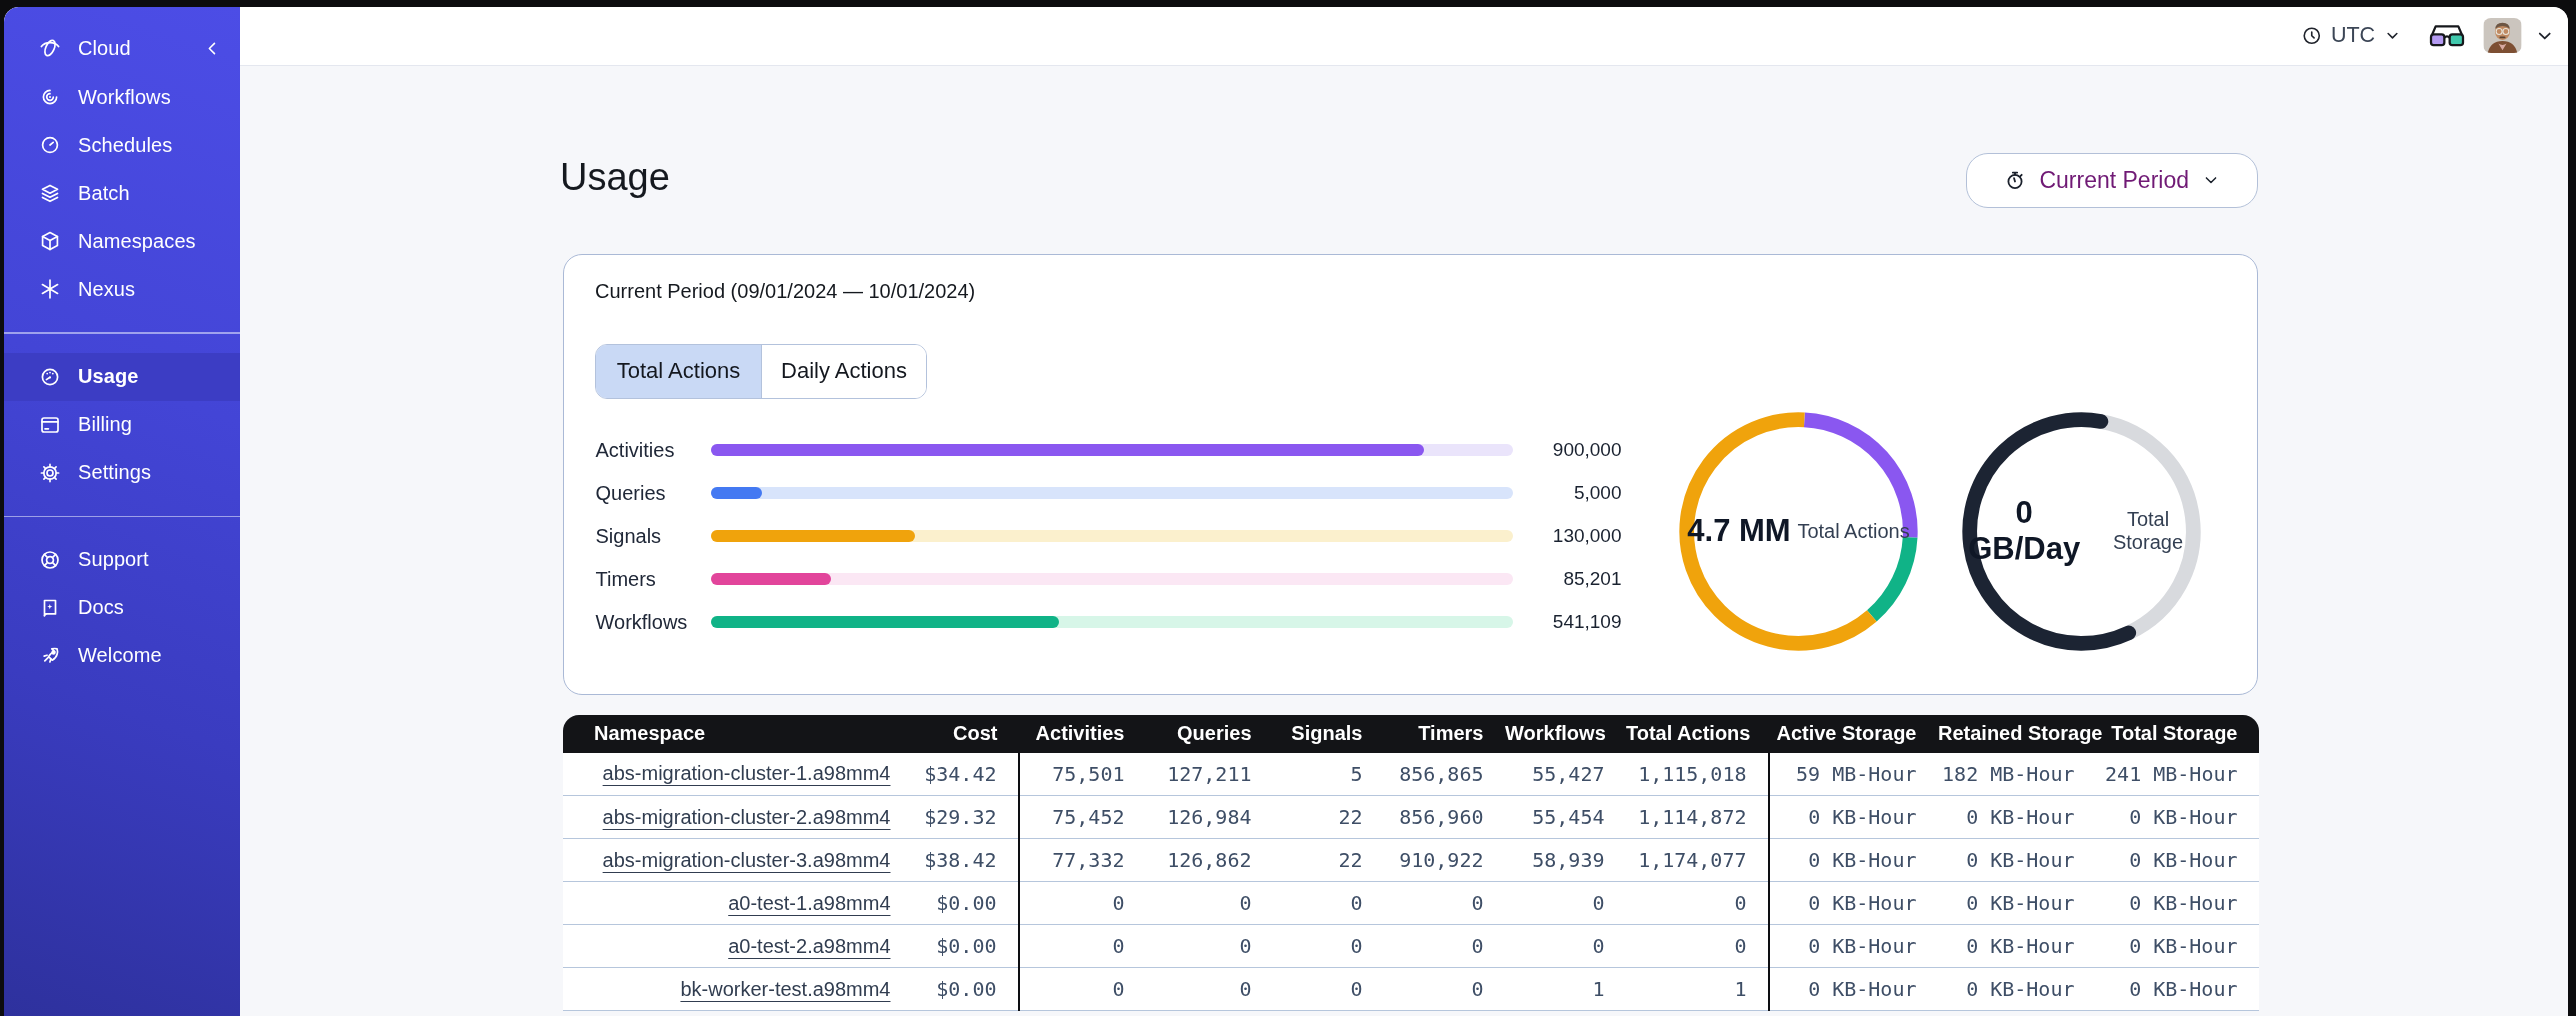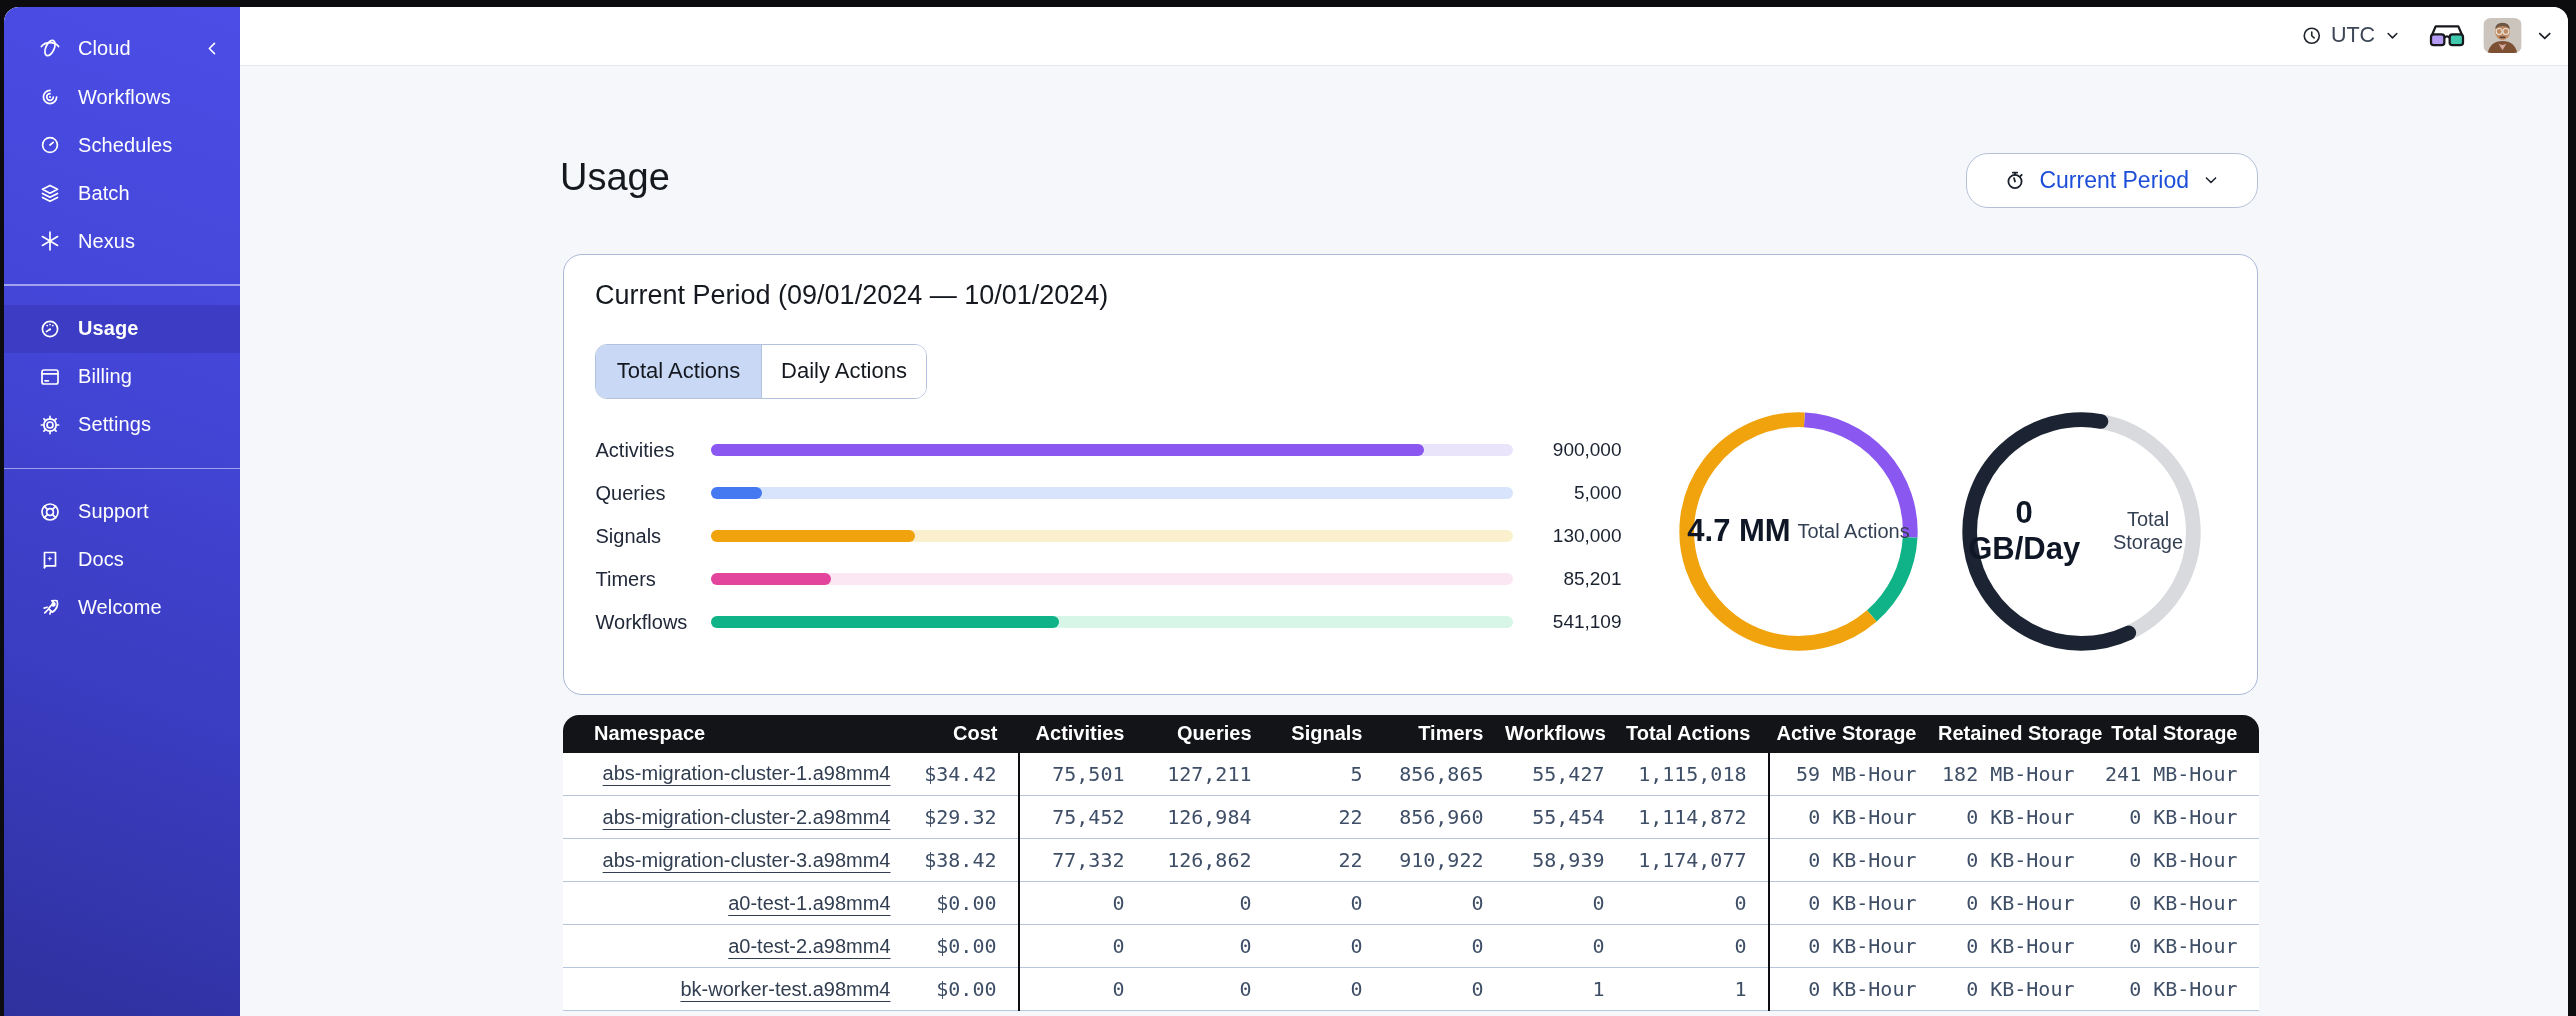--- a/index.html
+++ b/index.html
@@ -32,27 +32,27 @@
   .tz-label { font-size:21.5px; color:#3c4656; font-weight:500; }
   .tb-gap-lg { width:27px; } .tb-gap-md { width:17.4px; } .tb-gap-sm { width:12px; }
   .avatar { width:39px; height:35px; border-radius:8px; overflow:hidden; cursor:pointer; }
 
   
   #main { position:absolute; left:236px; top:59px; right:0; bottom:0; background:#f6f7fa; }
   #page-title { position:absolute; left:320px; top:90px; font-size:38px; font-weight:500; color:#15191f; }
   #period-btn { position:absolute; right:310px; top:87px; height:55px; padding:0 36px;
                 background:#fff; border:1.3px solid #b3c0d8; border-radius:22px;
                 display:flex; align-items:center; gap:12px; cursor:pointer;
-                font-size:23px; font-weight:500; color:#1d4ed8; }
+                font-size:23px; font-weight:500; color:#701a75; }
   #period-btn svg { stroke:#1b212c; fill:none; stroke-width:1.8; stroke-linecap:round; stroke-linejoin:round; }
 
   
   #card { position:absolute; left:323px; top:188px; width:1695px; height:441px;
           background:#fff; border:1.3px solid #aab9d6; border-radius:19px; }
-  #card-title { position:absolute; left:31px; top:25.5px; font-size:27px; font-weight:500; color:#15191f; }
+  #card-title { position:absolute; left:31px; top:25.5px; font-size:20px; font-weight:500; color:#15191f; }
   #tabs { position:absolute; left:31px; top:89px; height:55px; display:flex;
           border:1.3px solid #b3c2dc; border-radius:12px; overflow:hidden; background:#fff; }
   .tab { width:165px; display:flex; align-items:center; justify-content:center;
          font-size:22px; font-weight:500; color:#14181f; background:#fff; border:none; cursor:pointer;
          font-family:"Liberation Sans",sans-serif; }
   .tab.active { background:#c9d9f5; }
   .tab + .tab { border-left:1.3px solid #b3c2dc; }
 
   
   #bars { position:absolute; left:31.5px; top:174px; width:1026px; }
@@ -130,20 +130,30 @@
           </div>
           <div class="side-row">
             <span class="side-icon">
               <svg viewBox="0 0 24 24">
                 <path d="M4.5 8.3 12 4.4l7.5 3.9L12 12.2z"></path>
                 <path d="M4.5 12.4 12 16.3l7.5-3.9"></path>
                 <path d="M4.5 16.4 12 20.3l7.5-3.9"></path>
               </svg>
             </span>
             <span>Batch</span>
+          </div>
+          <div class="side-row">
+            <span class="side-icon">
+              <svg viewBox="0 0 24 24">
+                <path d="M12 3.6 19.4 7.6v8.8L12 20.4 4.6 16.4V7.6z"></path>
+                <path d="M4.6 7.6 12 11.6l7.4-4"></path>
+                <path d="M12 11.6v8.8"></path>
+              </svg>
+            </span>
+            <span>Namespaces</span>
           </div>
           <div class="side-row">
             <span class="side-icon">
               <svg viewBox="0 0 24 24">
                 <path d="M12 3.2v17.6M4.4 7.6l15.2 8.8M19.6 7.6 4.4 16.4"></path>
               </svg>
             </span>
             <span>Nexus</span>
           </div>
           <div class="side-divider"></div>

